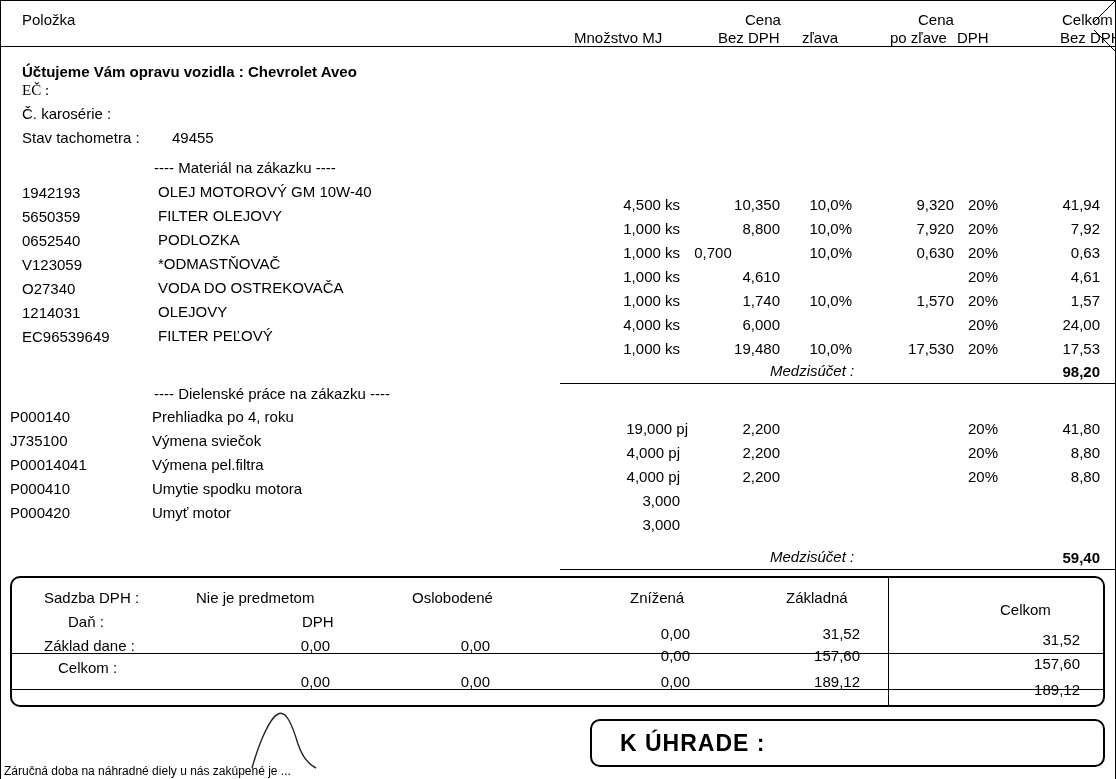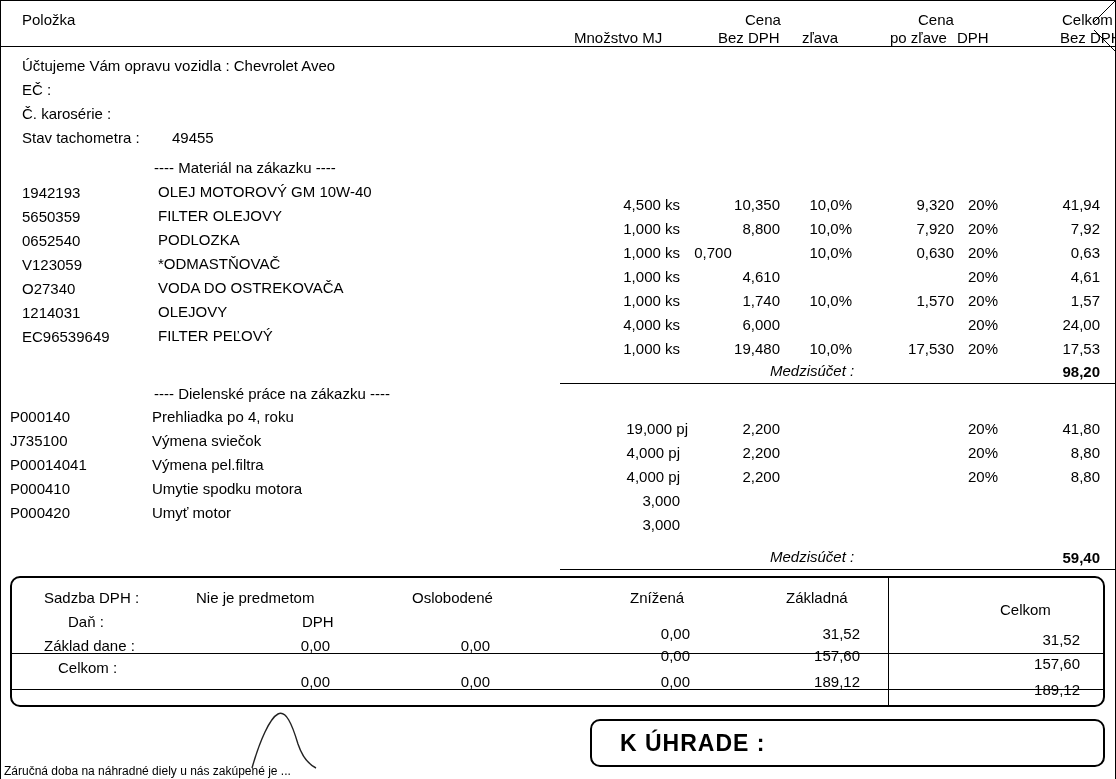--- a/index.html
+++ b/index.html
@@ -147,22 +147,22 @@
 
   <div class="t" style="left:918px; top:12px;">Cena</div>
   <div class="t" style="left:890px; top:30px;">po zľave</div>
   <div class="t" style="left:957px; top:30px;">DPH</div>
 
   <div class="t" style="left:1062px; top:12px;">Celkom</div>
   <div class="t" style="left:1060px; top:30px;">Bez DPH</div>
 
   <div class="hline" id="header-rule"></div>
 
-  <div class="t" style="left:22px; top:58px;">Účtujeme Vám opravu vozidla : Chevrolet Aveo</div>
-  <div class="t" style="left:22px; top:82px;">EČ :</div>
+  <div class="t" style="left:22px; top:64px;font-weight:bold;">Účtujeme Vám opravu vozidla : Chevrolet Aveo</div>
+  <div class="t" style="left:22px; top:82px;font-family:Liberation Serif, serif;">EČ :</div>
   <div class="t" style="left:22px; top:106px;">Č. karosérie :</div>
   <div class="t" style="left:22px; top:130px;">Stav tachometra :</div>
   <div class="t" style="left:172px; top:130px;">49455</div>
 
   <div class="t" style="left:154px; top:160px;">---- Materiál na zákazku ----</div>
 
   <div class="t" style="left:22px;  top:185px;">1942193</div>
   <div class="t" style="left:158px; top:184px;">OLEJ MOTOROVÝ GM 10W-40</div>
   <div class="t" style="left:22px;  top:209px;">5650359</div>
   <div class="t" style="left:158px; top:208px;">FILTER OLEJOVY</div>

